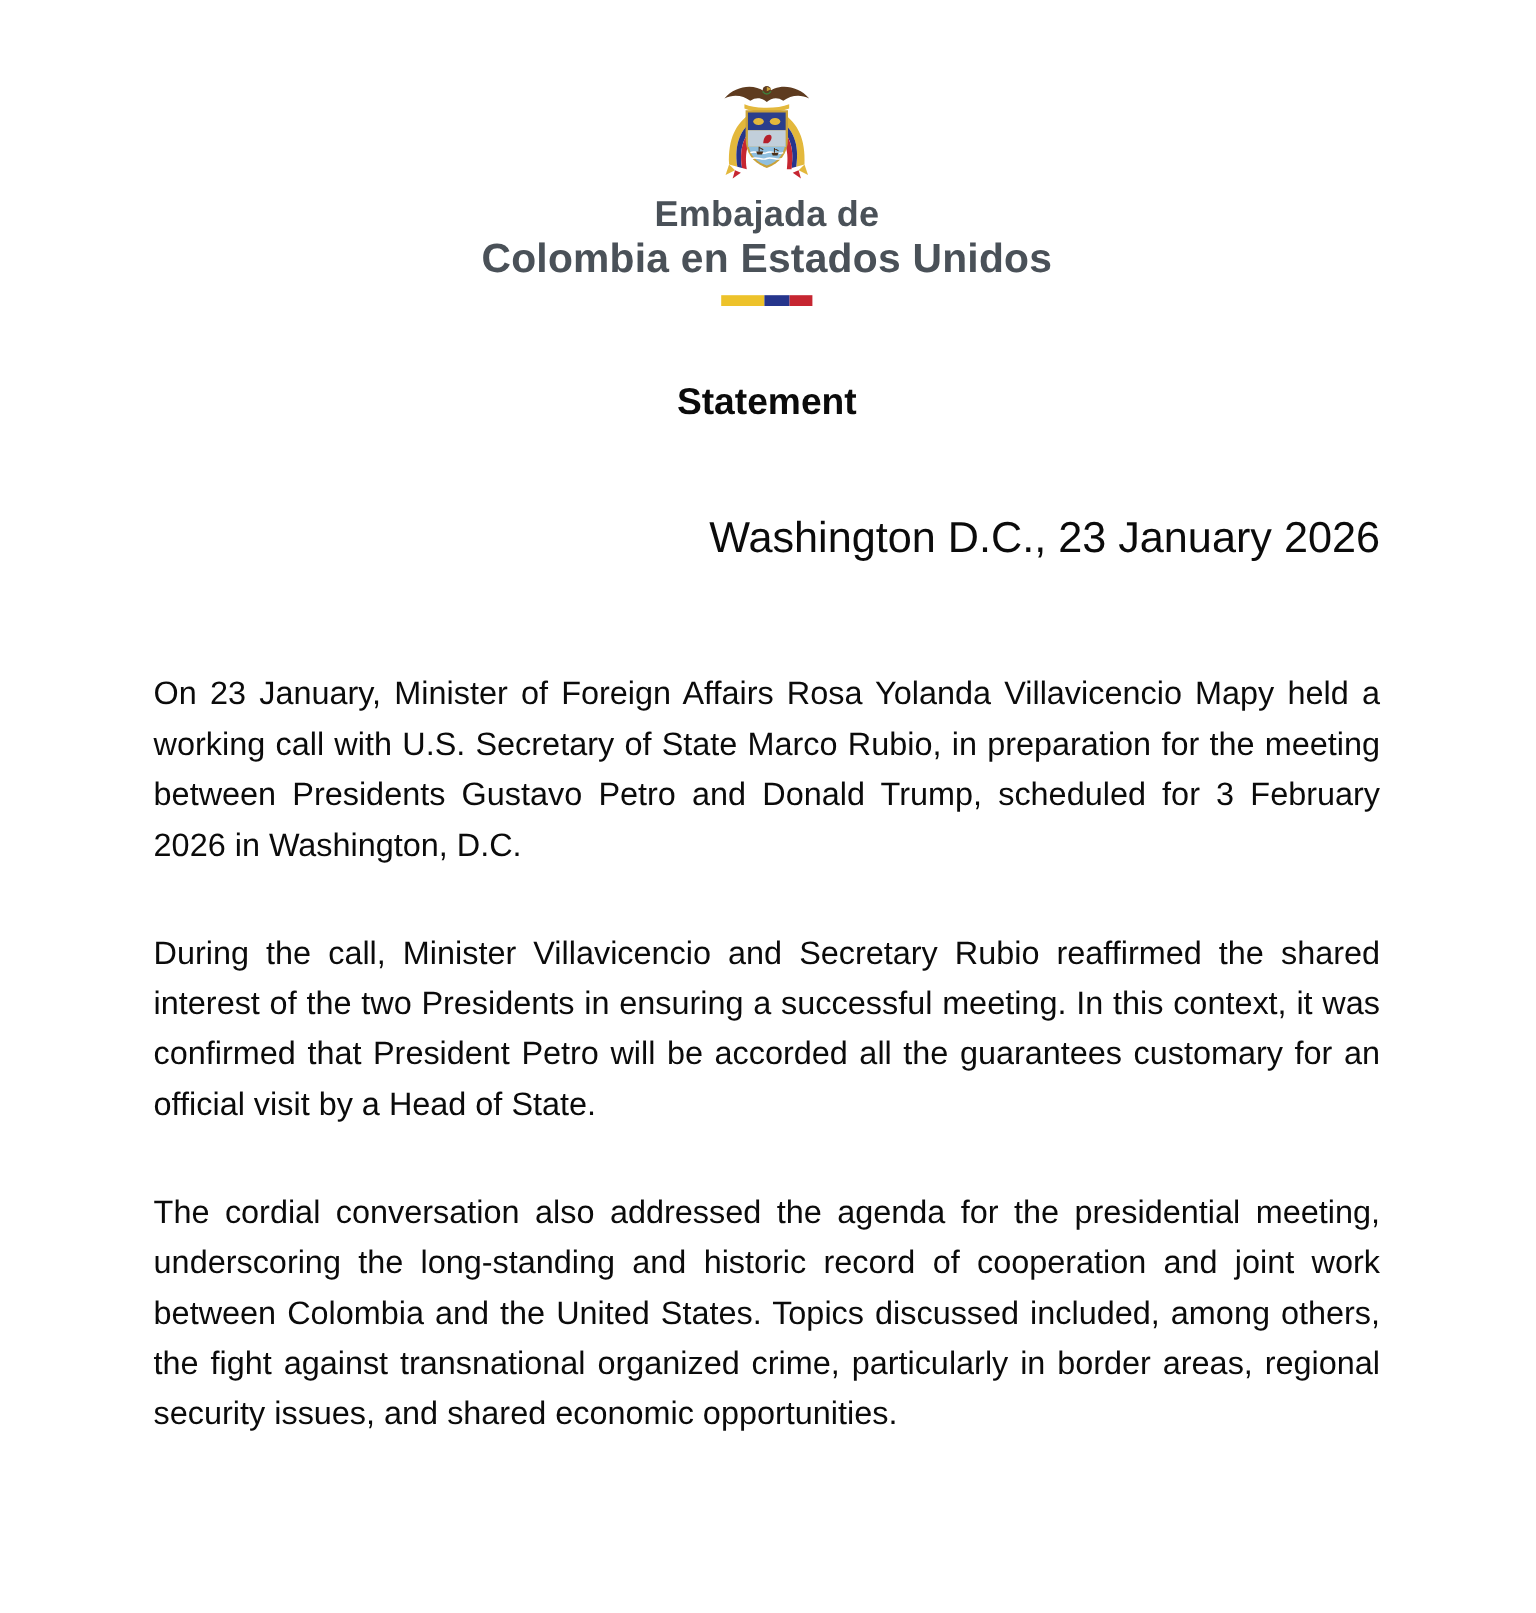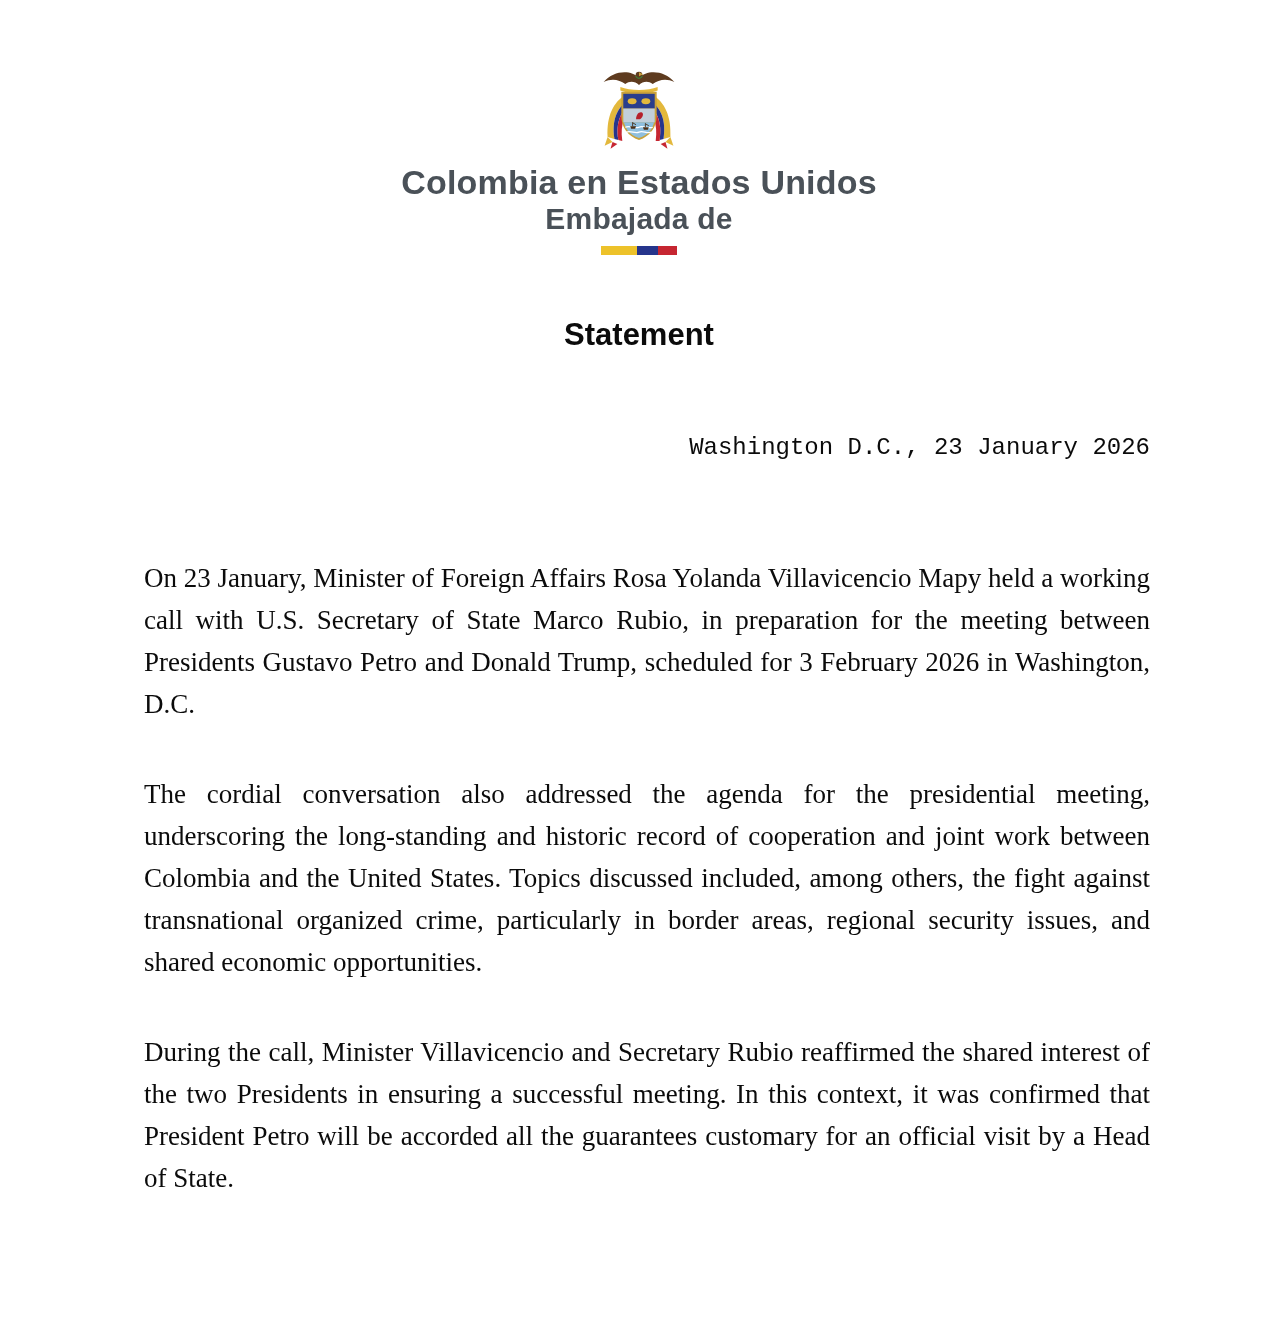--- a/index.html
+++ b/index.html
@@ -42,34 +42,34 @@
     text-align: center;
     font-family: Liberation Sans, sans-serif;
     font-weight: bold;
     font-size: 31px;
     line-height: 40px;
     color: #0b0b0b;
   }
   .dateline {
     margin-top: 72px;
     text-align: right;
-    font-family: Liberation Mono, monospace;
-    font-size: 24px;
+    font-family: Liberation Sans, sans-serif;
+    font-size: 36px;
     line-height: 42px;
     color: #0b0b0b;
   }
   .body-text { margin-top: 88px; }
   .body-text p {
-    font-family: Liberation Serif, serif;
+    font-family: Liberation Sans, sans-serif;
     font-size: 27px;
     line-height: 42px;
     color: #0b0b0b;
     text-align: justify;
     text-align-last: left;
-    margin: 0 0 48px 16px;
+    margin: 0 0 48px 0;
   }
 </style>
 </head>
 <body>
 
 <div class="page">
 
   <div class="header">
 
     <svg class="emblem" viewBox="0 0 220 190" aria-hidden="true">
@@ -108,33 +108,33 @@
         <path d="M78,118 L142,118 L142,104 C142,130 130,143 110,150 C90,143 78,130 78,104 Z" fill="#8fbfde"></path>
         <path d="M82,128 C92,124 102,132 110,128 C118,124 128,132 138,128" stroke="#ffffff" stroke-width="2.5" fill="none"></path>
         <path d="M84,138 C94,134 102,142 110,138 C118,134 126,142 136,138" stroke="#ffffff" stroke-width="2.5" fill="none"></path>
         <path d="M92,126 L104,126 L102,131 L94,131 Z" fill="#4a2f17"></path>
         <path d="M97,118 L97,126 M97,119 L104,123" stroke="#4a2f17" stroke-width="1.8" fill="none"></path>
         <path d="M118,128 L130,128 L128,133 L120,133 Z" fill="#4a2f17"></path>
         <path d="M123,120 L123,128 M123,121 L130,125" stroke="#4a2f17" stroke-width="1.8" fill="none"></path>
       </g>
     </svg>
 
+    <div class="org-name org-line1">Embajada de</div>
     <div class="org-name org-line2">Colombia en Estados Unidos</div>
-    <div class="org-name org-line1">Embajada de</div>
 
     <div class="flag-divider">
       <div class="seg-yellow"></div>
       <div class="seg-blue"></div>
       <div class="seg-red"></div>
     </div>
   </div>
 
   <div class="doc-title">Statement</div>
 
   <div class="dateline">Washington D.C., 23 January 2026</div>
 
   <div class="body-text">
     <p>On 23 January, Minister of Foreign Affairs Rosa Yolanda Villavicencio Mapy held a working call with U.S. Secretary of State Marco Rubio, in preparation for the meeting between Presidents Gustavo Petro and Donald Trump, scheduled for 3 February 2026 in Washington, D.C.</p>
+    <p>During the call, Minister Villavicencio and Secretary Rubio reaffirmed the shared interest of the two Presidents in ensuring a successful meeting. In this context, it was confirmed that President Petro will be accorded all the guarantees customary for an official visit by a Head of State.</p>
     <p>The cordial conversation also addressed the agenda for the presidential meeting, underscoring the long-standing and historic record of cooperation and joint work between Colombia and the United States. Topics discussed included, among others, the fight against transnational organized crime, particularly in border areas, regional security issues, and shared economic opportunities.</p>
-    <p>During the call, Minister Villavicencio and Secretary Rubio reaffirmed the shared interest of the two Presidents in ensuring a successful meeting. In this context, it was confirmed that President Petro will be accorded all the guarantees customary for an official visit by a Head of State.</p>
   </div>
 
 </div>
 
 </body></html>

